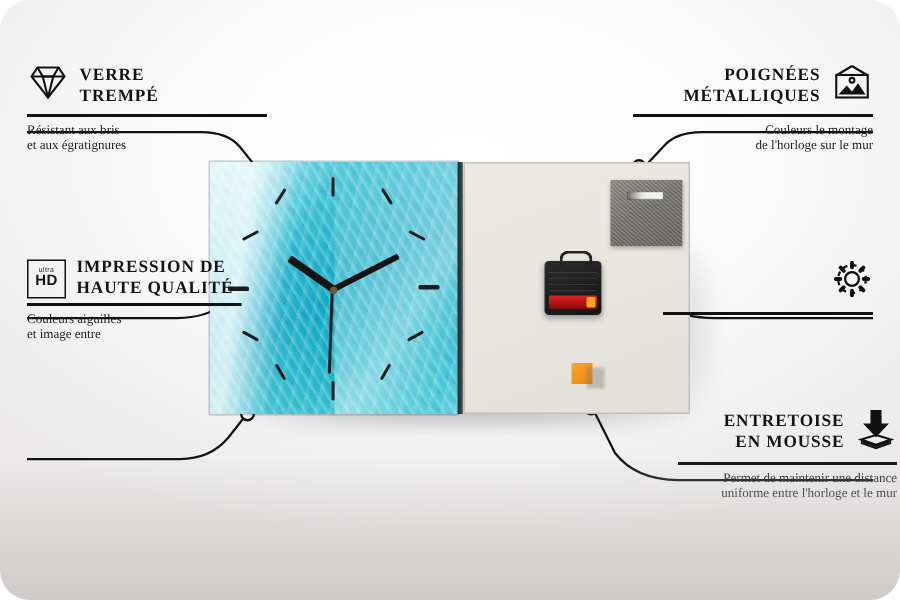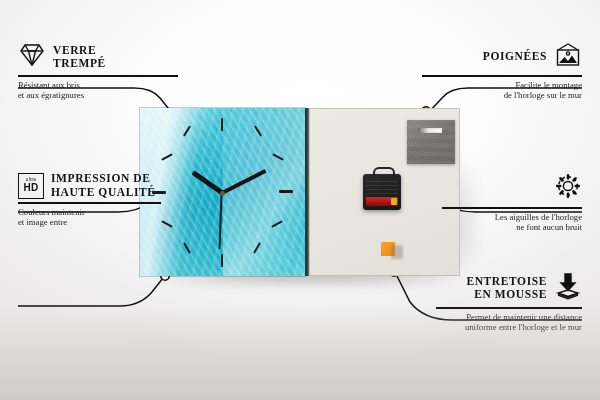--- a/index.html
+++ b/index.html
@@ -6,20 +6,21 @@
   body{
     width:600px;height:400px;overflow:hidden;
     font-family:"Liberation Serif",serif;
     background:#ffffff;
   }
   #stage{
     position:relative;width:600px;height:400px;overflow:hidden;
     background:
       radial-gradient(ellipse 420px 260px at 52% 26%, #ffffff 0%, #fdfdfd 38%, #f4f4f4 70%, #eceaea 100%),
       linear-gradient(170deg,#f7f7f7 0%,#ffffff 30%,#f2f1f1 72%,#e6e4e3 100%);
+    border-radius: 20px;
   }
   #stage::after{
     content:"";position:absolute;left:0;right:0;bottom:0;height:96px;
     background:linear-gradient(180deg,rgba(210,207,205,0) 0%,rgba(205,202,200,.55) 55%,rgba(198,195,193,.8) 100%);
     pointer-events:none;
   }
 
   
   .product{position:absolute;left:140px;top:108px;width:320px;height:168px;}
   .prod-shadow{
@@ -236,71 +237,68 @@
         <span class="u">ultra</span>
         <span class="h">HD</span>
       </span>
       <span class="ttl">
         <span>IMPRESSION DE</span><br>
         <span>HAUTE QUALITÉ</span>
       </span>
     </div>
     <div class="rule" style="width:143px;"></div>
     <div class="sub">
-      <span>Couleurs maintenir</span><br>
+      <span>Couleurs aiguilles</span><br>
       <span>et image entre</span>
     </div>
   </div>
 
 
   <div class="callout right" style="left:422px;top:42px;width:160px;">
     <div class="row">
       <span class="ttl">
         <span>POIGNÉES</span><br>
+        <span>MÉTALLIQUES</span>
       </span>
       <span class="ico">
         <svg width="28" height="26" viewBox="0 0 28 26">
             <g fill="none" stroke="#111" stroke-width="1.4">
           <path d="M14,2 L24,8"></path>
               <path d="M14,2 L4,8"></path>
               <rect x="3.5" y="8" width="21" height="15"></rect>
           <circle cx="14" cy="11.5" r="1.6"></circle>
               <path d="M5,21 L10.5,15 L14,19 L18,13.5 L23,21 Z" fill="#111" stroke="none"></path>
             </g>
           </svg>
       </span>
     </div>
     <div class="rule" style="width:160px;margin-left:auto;"></div>
     <div class="sub">
-      <span>Facilite le montage</span><br>
+      <span>Couleurs le montage</span><br>
       <span>de l'horloge sur le mur</span>
     </div>
   </div>
 
   <div class="callout right" style="left:442px;top:172px;width:140px;">
     <div class="row">
       <span class="ico">
         <svg width="28" height="28" viewBox="0 0 28 28">
             <g fill="none" stroke="#111" stroke-width="1.5">
           <circle cx="14" cy="14" r="4.6"></circle>
           <path d="M14,3.2 L14,6.2 M14,21.8 L14,24.8 M3.2,14 L6.2,14 M21.8,14 L24.8,14
                    M6.4,6.4 L8.5,8.5 M19.5,19.5 L21.6,21.6 M21.6,6.4 L19.5,8.5 M8.5,19.5 L6.4,21.6" stroke-width="2.6" stroke-linecap="round"></path>
           <circle cx="14" cy="14" r="9.3" stroke-dasharray="3.2 3.0"></circle>
             </g>
           </svg>
       </span>
     </div>
     <div class="rule" style="width:140px;margin-left:auto;"></div>
-    <div class="sub">
-      <span>Les aiguilles de l'horloge</span><br>
-      <span>ne font aucun bruit</span>
-    </div>
-  </div>
-
-  <div class="callout right" style="left:436px;top:272px;width:146px;">
+  </div>
+
+  <div class="callout right" style="left:452px;top:272px;width:146px;">
     <div class="row">
       <span class="ttl">
         <span>ENTRETOISE</span><br>
         <span>EN MOUSSE</span>
       </span>
       <span class="ico">
         <svg width="28" height="28" viewBox="0 0 28 28">
             <g fill="none" stroke="#111" stroke-width="1.4">
           <path d="M11,2 L17,2 L17,11 L21,11 L14,18.5 L7,11 L11,11 Z" fill="#111"></path>
           <path d="M14,18 L24,21 L14,24.5 L4,21 Z"></path>

